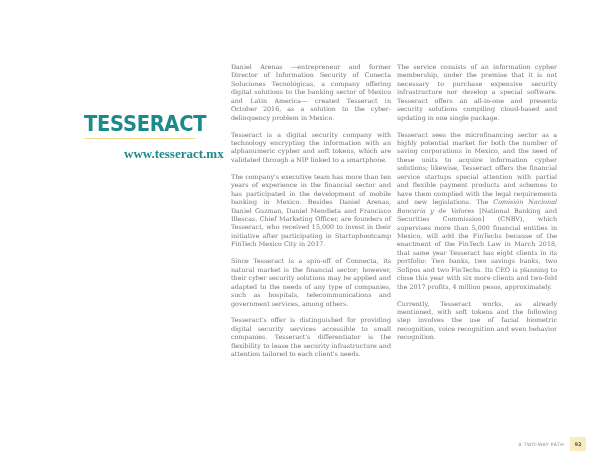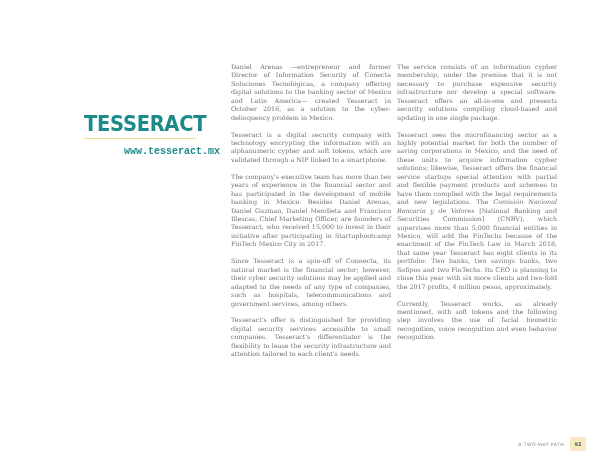--- a/index.html
+++ b/index.html
@@ -15,21 +15,21 @@
     font-family: "DejaVu Sans", sans-serif; font-weight:bold;
     font-size:19.5px; letter-spacing:-0.3px; color:#1d8a8a;
     line-height:20px; white-space:nowrap;
     transform: scaleY(1.05);
   }
   .logo-rule {
     margin-top:3px; height:1px; width:112px; background:#f0dc8c;
   }
   .logo-url {
     position:absolute; left:124px; top:146px;
-    font-family: Liberation Mono, monospace; font-size:10px; color:#1d8a8a;
+    font-family: Liberation Serif, serif; font-size:13px; color:#1d8a8a;
     font-weight:bold; white-space:nowrap;
   }
   .col {
     position:absolute; top:63px; width:160px;
     font-size:6.35px; line-height:8.45px; text-align:justify; color:#707070;
   }
   .col p { margin:0 0 8.4px 0; }
   .col-left { left:231px; }
   .col-right { left:397px; }
   .footer {

